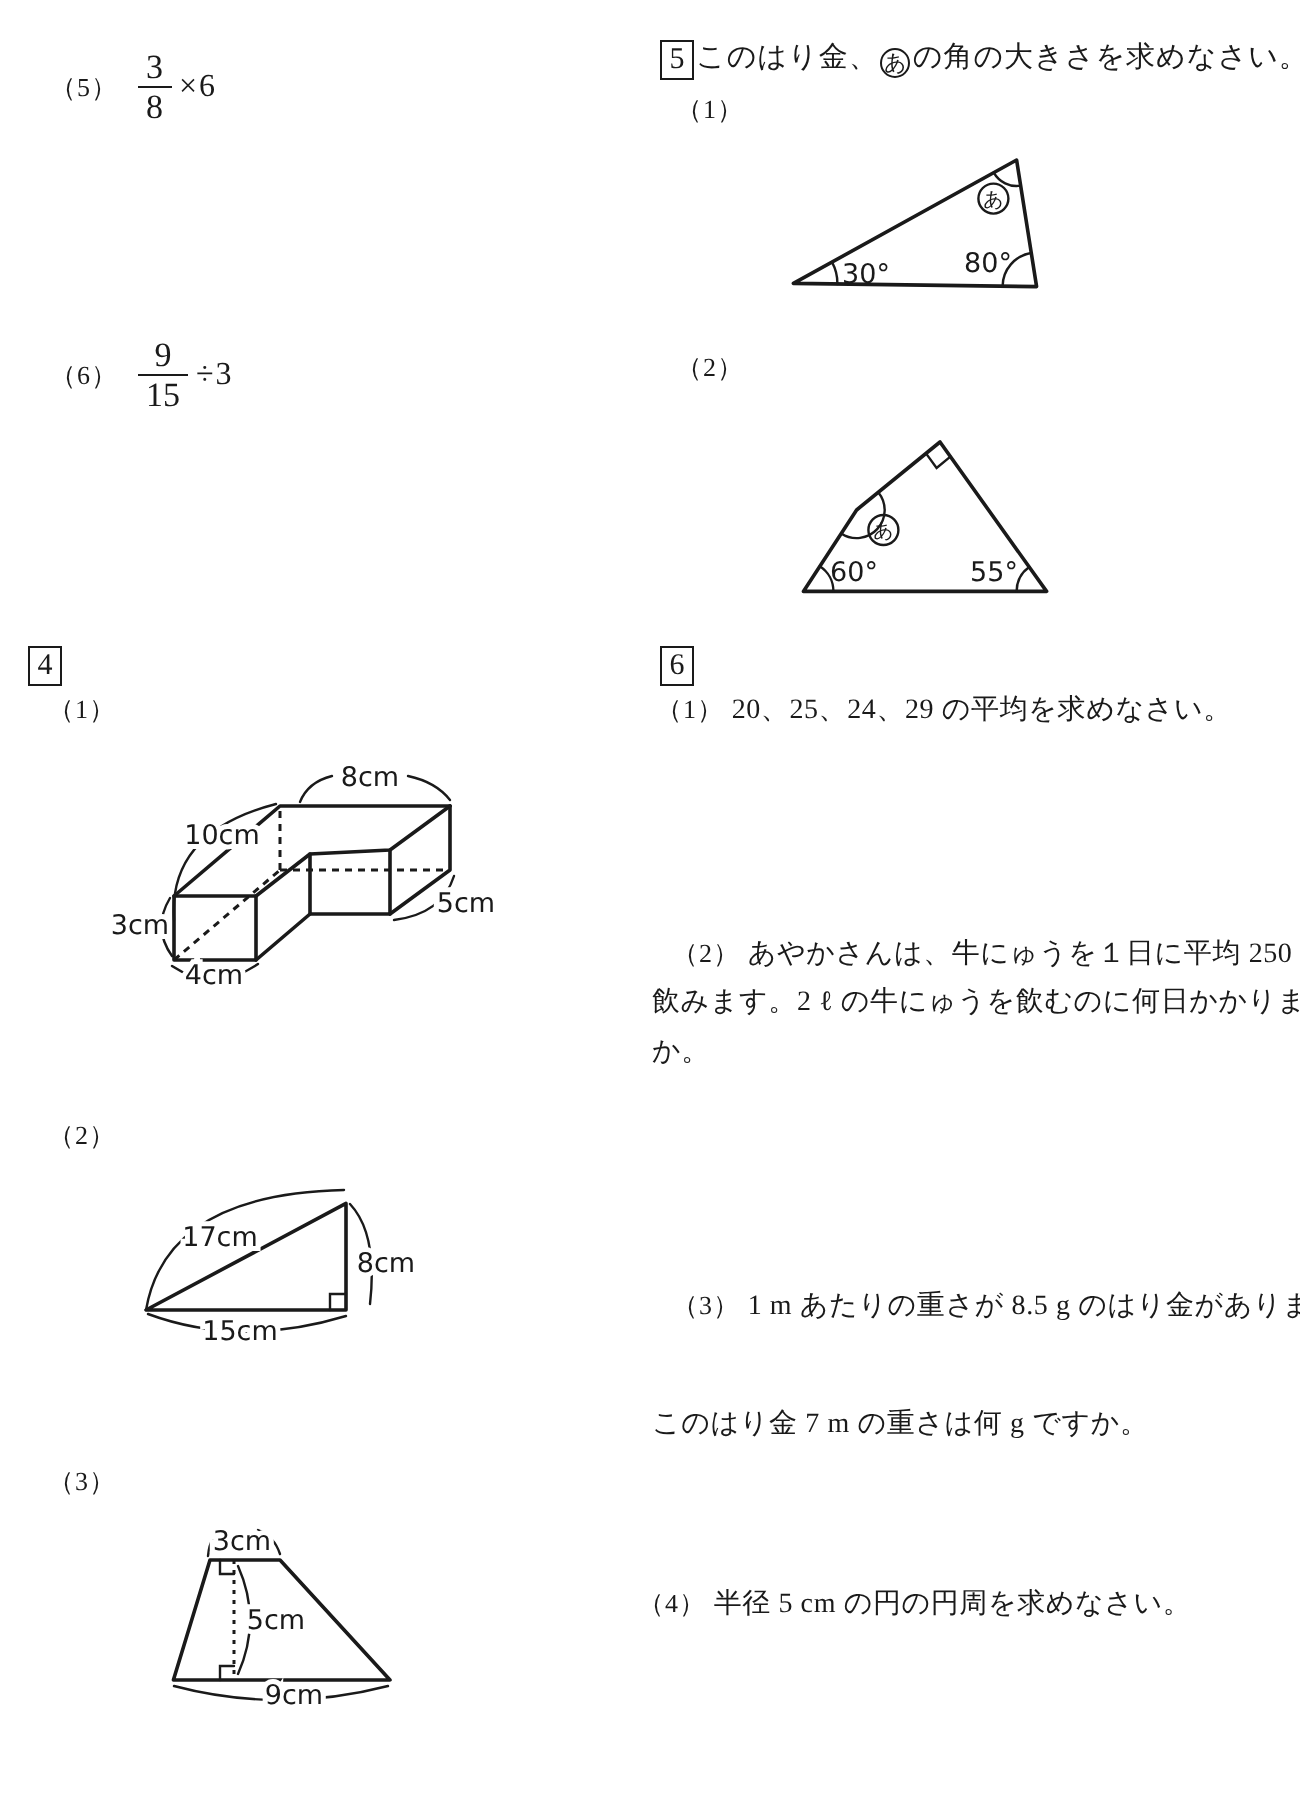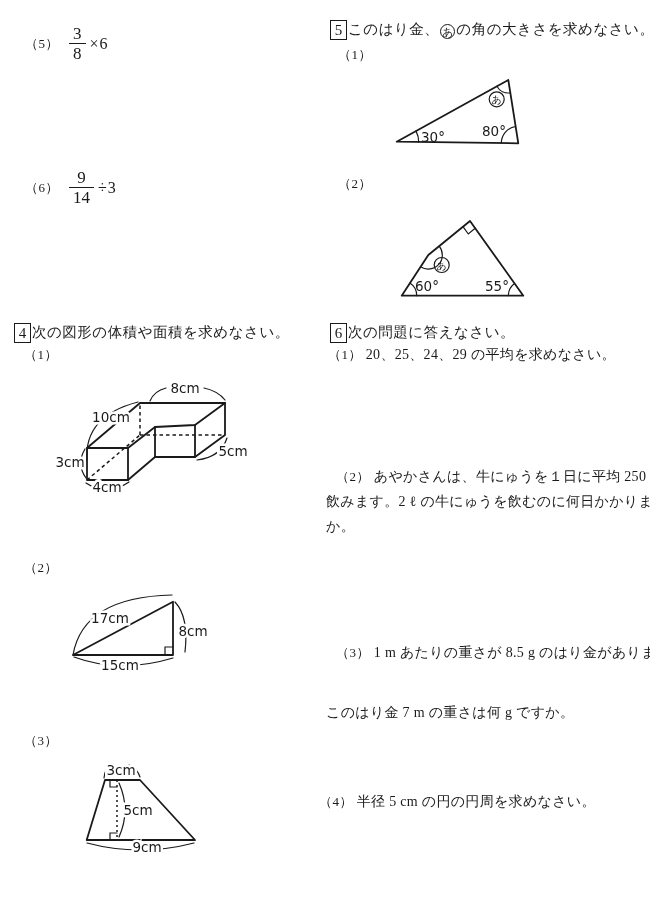--- a/index.html
+++ b/index.html
@@ -52,28 +52,27 @@
     <span class="frac-den">8</span>
   </span>
   <span class="operator">×6</span>
 </div>
 
 <div class="abs expr" style="left:25px; top:168px;">
   <span class="qlabel">（6）</span>
   <span class="fraction">
     <span class="frac-num">9</span>
     <span class="frac-bar"></span>
-    <span class="frac-den">14</span>
+    <span class="frac-den">15</span>
   </span>
   <span class="operator">÷3</span>
 </div>
 
 <div class="abs sec-header" style="left:14px; top:323px;">
   <span class="sec-box">4</span>
-  <span class="sec-title">次の図形の体積や面積を求めなさい。</span>
 </div>
 
 <div class="abs qlabel" style="left:24px; top:346px;">（1）</div>
 
 <svg class="abs" style="left:55px; top:380px;" width="210" height="125" viewBox="0 0 210 125">
 
   <path class="fig-line" d="M32,68 L73,68 L73,100 L32,100 Z"></path>
   <path class="fig-line" d="M32,68 L85,23 L170,23"></path>
   <path class="fig-line" d="M170,23 L140,45 L100,47 L73,68"></path>
   <path class="fig-line" d="M100,47 L100,77 L140,77 L140,45"></path>
@@ -154,21 +153,20 @@
   <circle class="fig-thin" cx="56.7" cy="65" r="7.5"></circle>
   <text class="fig-maru-text" x="56.7" y="68.5" text-anchor="middle">あ</text>
   <path class="fig-thin" d="M31.7,95.7 A15,15 0 0 0 24.9,83.1"></path>
   <path class="fig-thin" d="M123.3,95.7 A15,15 0 0 1 129.6,83.5"></path>
   <text class="fig-text" x="42" y="90.5" text-anchor="middle">60°</text>
   <text class="fig-text" x="112" y="90.5" text-anchor="middle">55°</text>
 </svg>
 
 <div class="abs sec-header" style="left:330px; top:323px;">
   <span class="sec-box">6</span>
-  <span class="sec-title">次の問題に答えなさい。</span>
 </div>
 
 <div class="abs bodyline" style="left:328px; top:344px;">
   <span class="qlabel">（1）</span>
   <span>20、25、24、29 の平均を求めなさい。</span>
 </div>
 
 <div class="abs bodyline" style="left:336px; top:466px;">
   <span class="qlabel">（2）</span>
   <span>あやかさんは、牛にゅうを１日に平均 250 ml</span>

